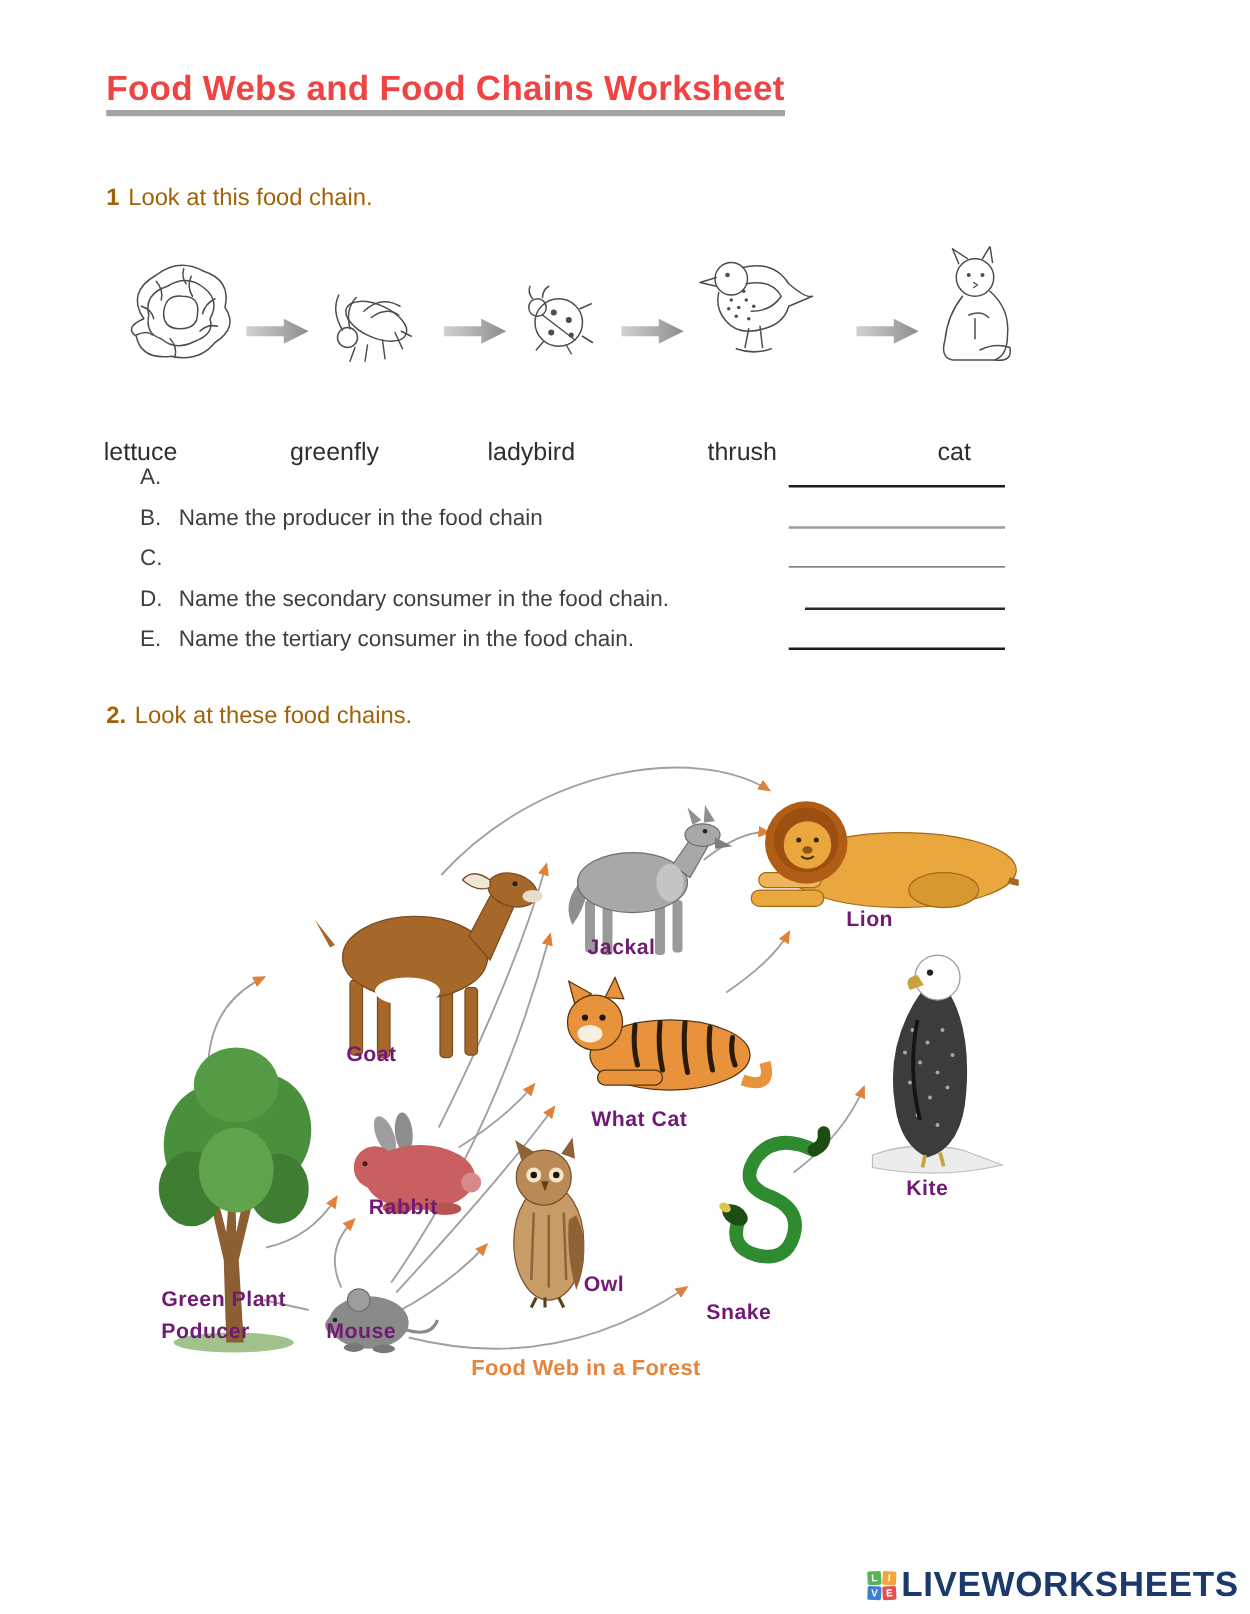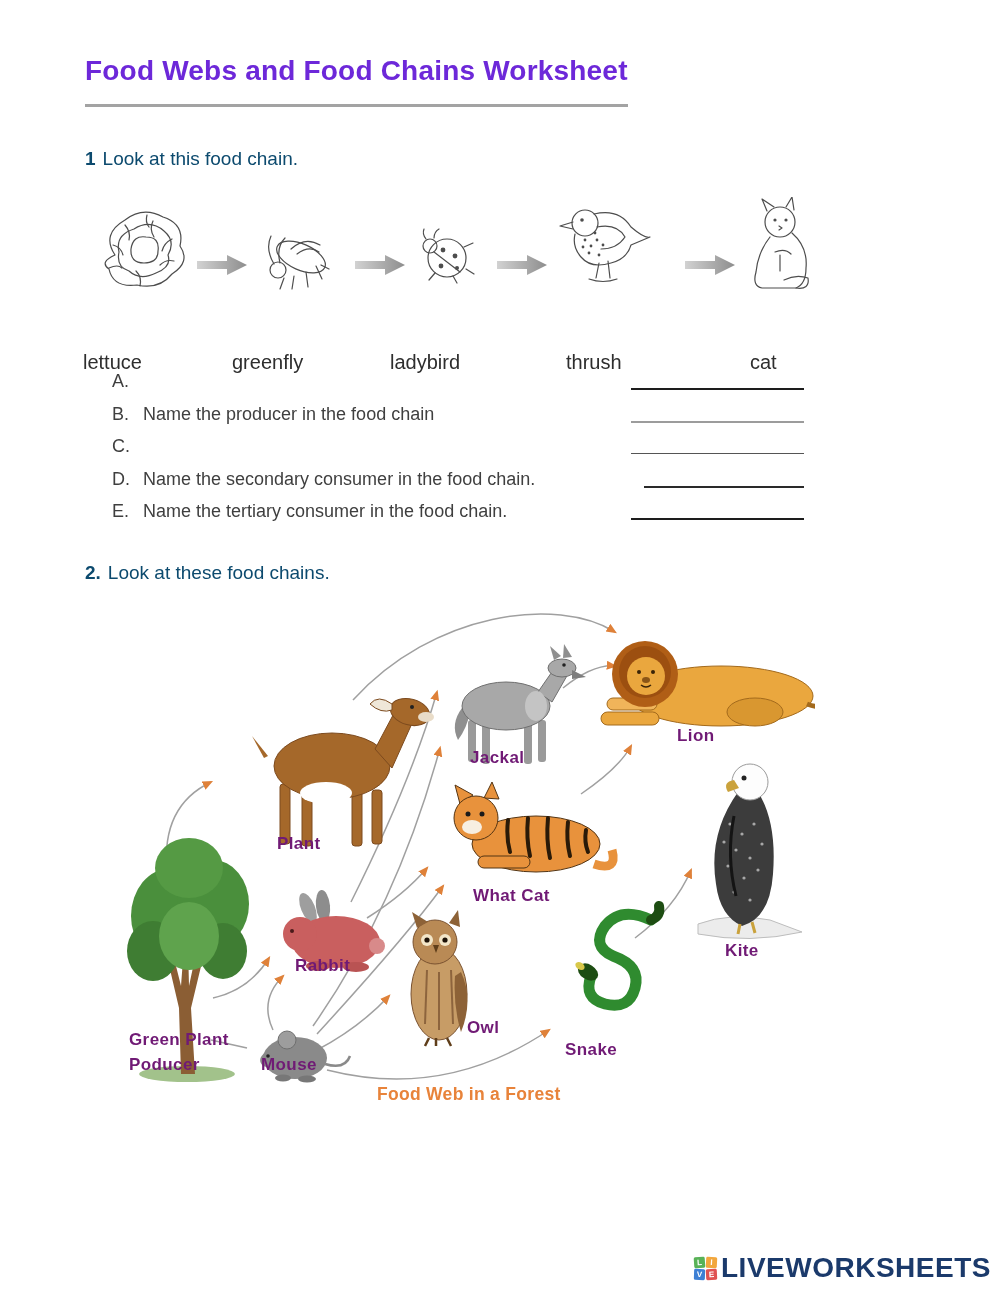--- a/index.html
+++ b/index.html
@@ -1,24 +1,24 @@
 <!DOCTYPE html>
 <html><head>
 <meta charset="utf-8">
 <style>
   html,body{margin:0;padding:0;background:#fff;}
   .page{position:relative;width:1000px;height:1291px;background:#ffffff;overflow:hidden;
         font-family:"Liberation Sans", sans-serif;color:#222;}
 
   
-  .title{position:absolute;left:85px;top:55px;font-size:28px;font-weight:bold;color:#6d28d9;
-         border-bottom:3px solid #a3a3a3;padding-bottom:17px;letter-spacing:.2px;margin:0;}
-
-  
-  .section-head{position:absolute;font-size:19px;color:#0c4a6e;}
+  .title{position:absolute;left:85px;top:55px;font-size:28px;font-weight:bold;color:#ef4444;
+         border-bottom:5px solid #a3a3a3;padding-bottom:1px;letter-spacing:.2px;margin:0;}
+
+  
+  .section-head{position:absolute;font-size:19px;color:#a16207;}
   .section-head .num{font-weight:bold;margin-right:7px;}
   .q1-head{left:85px;top:148px;}
   .q2-head{left:85px;top:562px;}
 
   
   .chain{position:absolute;left:85px;top:197px;width:740px;height:102px;}
   .chain .sketch{position:absolute;}
   .chain .arrow{position:absolute;}
 
   .chain-label{position:absolute;top:304px;font-size:20px;color:#2e2e2e;margin-top:47px;}
@@ -404,21 +404,21 @@
         <ellipse cx="42" cy="40" rx="32" ry="21" fill="#8a8a8a"></ellipse>
         <path d="M16 32 Q2 40 10 48 L24 52 Z" fill="#8a8a8a"></path>
         <circle cx="34" cy="22" r="9" fill="#9d9d9d" stroke="#6f6f6f"></circle>
         <circle cx="15" cy="38" r="1.8" fill="#222222"></circle>
         <path d="M72 46 Q92 52 97 38" stroke="#8a8a8a" stroke-width="2.5" fill="none"></path>
         <ellipse cx="30" cy="60" rx="8" ry="3.5" fill="#777777"></ellipse>
         <ellipse cx="54" cy="61" rx="9" ry="3.5" fill="#777777"></ellipse>
       </g>
     </svg>
 
-    <div class="fw-label" style="left:162px;top:228px">Plant</div>
+    <div class="fw-label" style="left:162px;top:228px">Goat</div>
     <div class="fw-label" style="left:355px;top:142px">Jackal</div>
     <div class="fw-label" style="left:562px;top:120px">Lion</div>
     <div class="fw-label" style="left:358px;top:280px">What Cat</div>
     <div class="fw-label" style="left:610px;top:335px">Kite</div>
     <div class="fw-label" style="left:180px;top:350px">Rabbit</div>
     <div class="fw-label" style="left:352px;top:412px">Owl</div>
     <div class="fw-label" style="left:450px;top:434px">Snake</div>
     <div class="fw-label" style="left:14px;top:424px">Green Plant</div>
     <div class="fw-label" style="left:14px;top:449px">Poducer</div>
     <div class="fw-label" style="left:146px;top:449px">Mouse</div>

